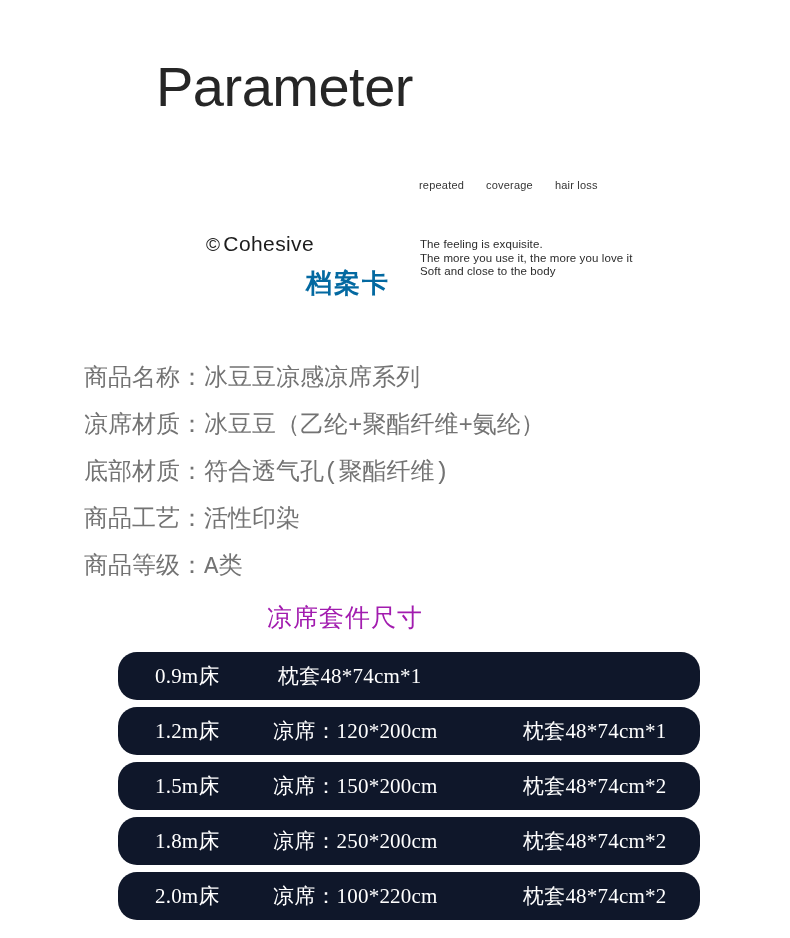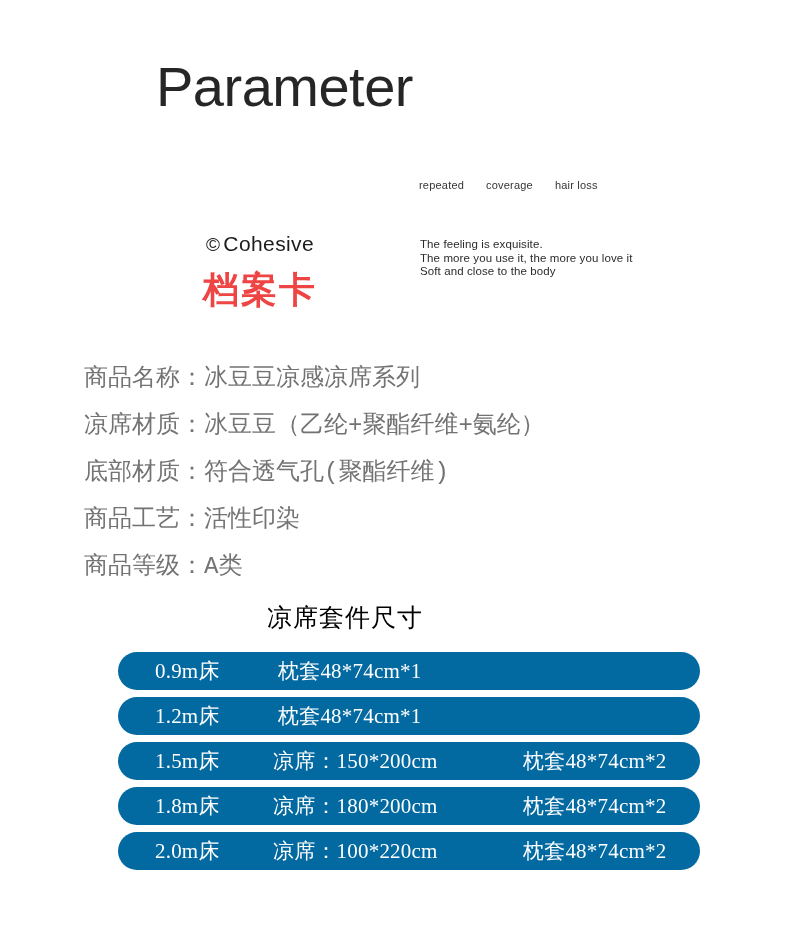--- a/index.html
+++ b/index.html
@@ -46,25 +46,26 @@
     letter-spacing: 0.4px;
     white-space: nowrap;
   }
   .brand-line .copy-mark {
     font-size: 19px;
     margin-right: 3px;
   }
   .brand-cn {
     margin-top: 10px;
     font-family: "DejaVu Sans", "Liberation Sans", sans-serif;
-    font-size: 36px;
+    font-size: 26px;
     font-weight: 700;
     letter-spacing: 2px;
-    color: #ef4444;
-    white-space: nowrap;
+    color: #0369a1;
+    white-space: nowrap;
+    text-align: right;
   }
 
   
   .keyword-row {
     position: absolute;
     left: 419px;
     top: 179px;
     display: flex;
     gap: 22px;
     font-size: 11px;
@@ -103,36 +104,36 @@
   
   .size-heading {
     position: absolute;
     left: 0;
     top: 601px;
     width: 680px;
     text-align: center;
     font-family: "DejaVu Sans", "Liberation Sans", sans-serif;
     font-size: 25px;
     font-weight: 400;
-    color: #000000;
+    color: #a21caf;
     letter-spacing: 1px;
     padding-left: 10px;
     box-sizing: border-box;
   }
 
   .size-table {
     position: absolute;
     left: 118px;
     top: 652px;
     width: 582px;
   }
   .size-pill {
-    height: 38px;
+    height: 48px;
     margin-bottom: 7px;
-    background: #0369a1;
+    background: #0f172a;
     border-radius: 19px;
     display: flex;
     align-items: center;
     color: #ffffff;
     font-family: "Liberation Serif", "DejaVu Serif", serif;
     font-size: 21px;
     letter-spacing: 0.2px;
     white-space: nowrap;
   }
   .size-pill .c1 {
@@ -185,30 +186,31 @@
 
 <div class="size-heading">凉席套件尺寸</div>
 
 <div class="size-table">
   <div class="size-pill">
     <span class="c1">0.9m床</span>
     <span class="c3">枕套48*74cm*1</span>
   </div>
   <div class="size-pill">
     <span class="c1">1.2m床</span>
+    <span class="c2">凉席：120*200cm</span>
     <span class="c3">枕套48*74cm*1</span>
   </div>
   <div class="size-pill">
     <span class="c1">1.5m床</span>
     <span class="c2">凉席：150*200cm</span>
     <span class="c3">枕套48*74cm*2</span>
   </div>
   <div class="size-pill">
     <span class="c1">1.8m床</span>
-    <span class="c2">凉席：180*200cm</span>
+    <span class="c2">凉席：250*200cm</span>
     <span class="c3">枕套48*74cm*2</span>
   </div>
   <div class="size-pill">
     <span class="c1">2.0m床</span>
     <span class="c2">凉席：100*220cm</span>
     <span class="c3">枕套48*74cm*2</span>
   </div>
 </div>
 
 </body></html>

